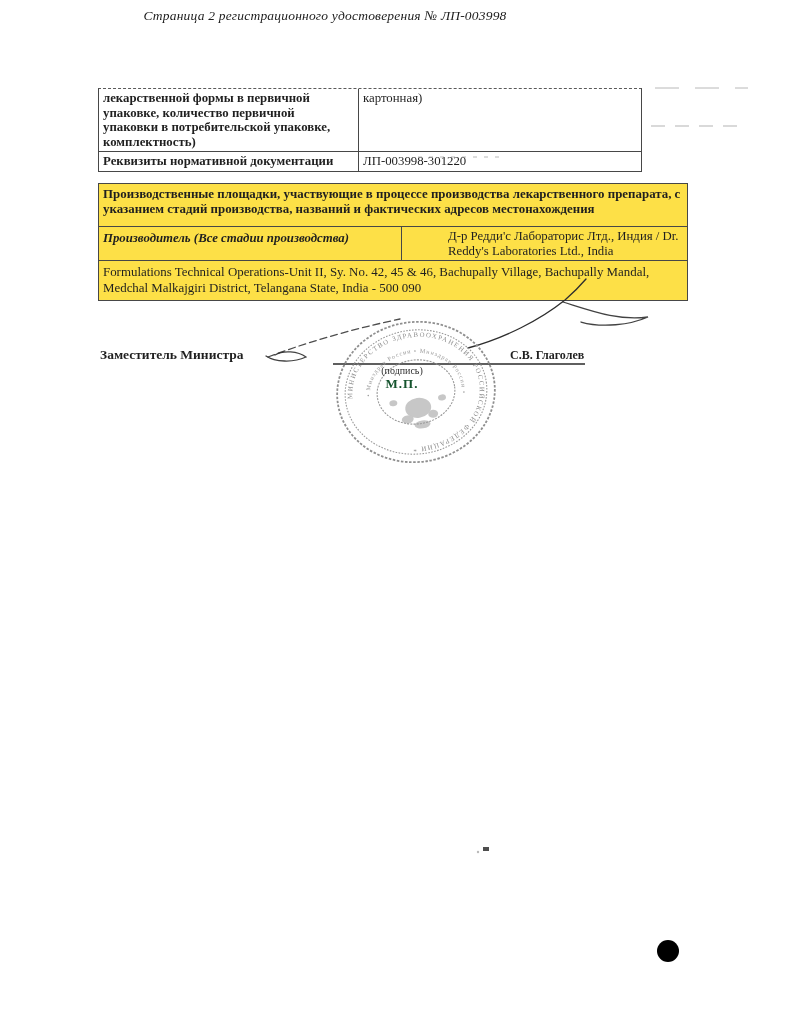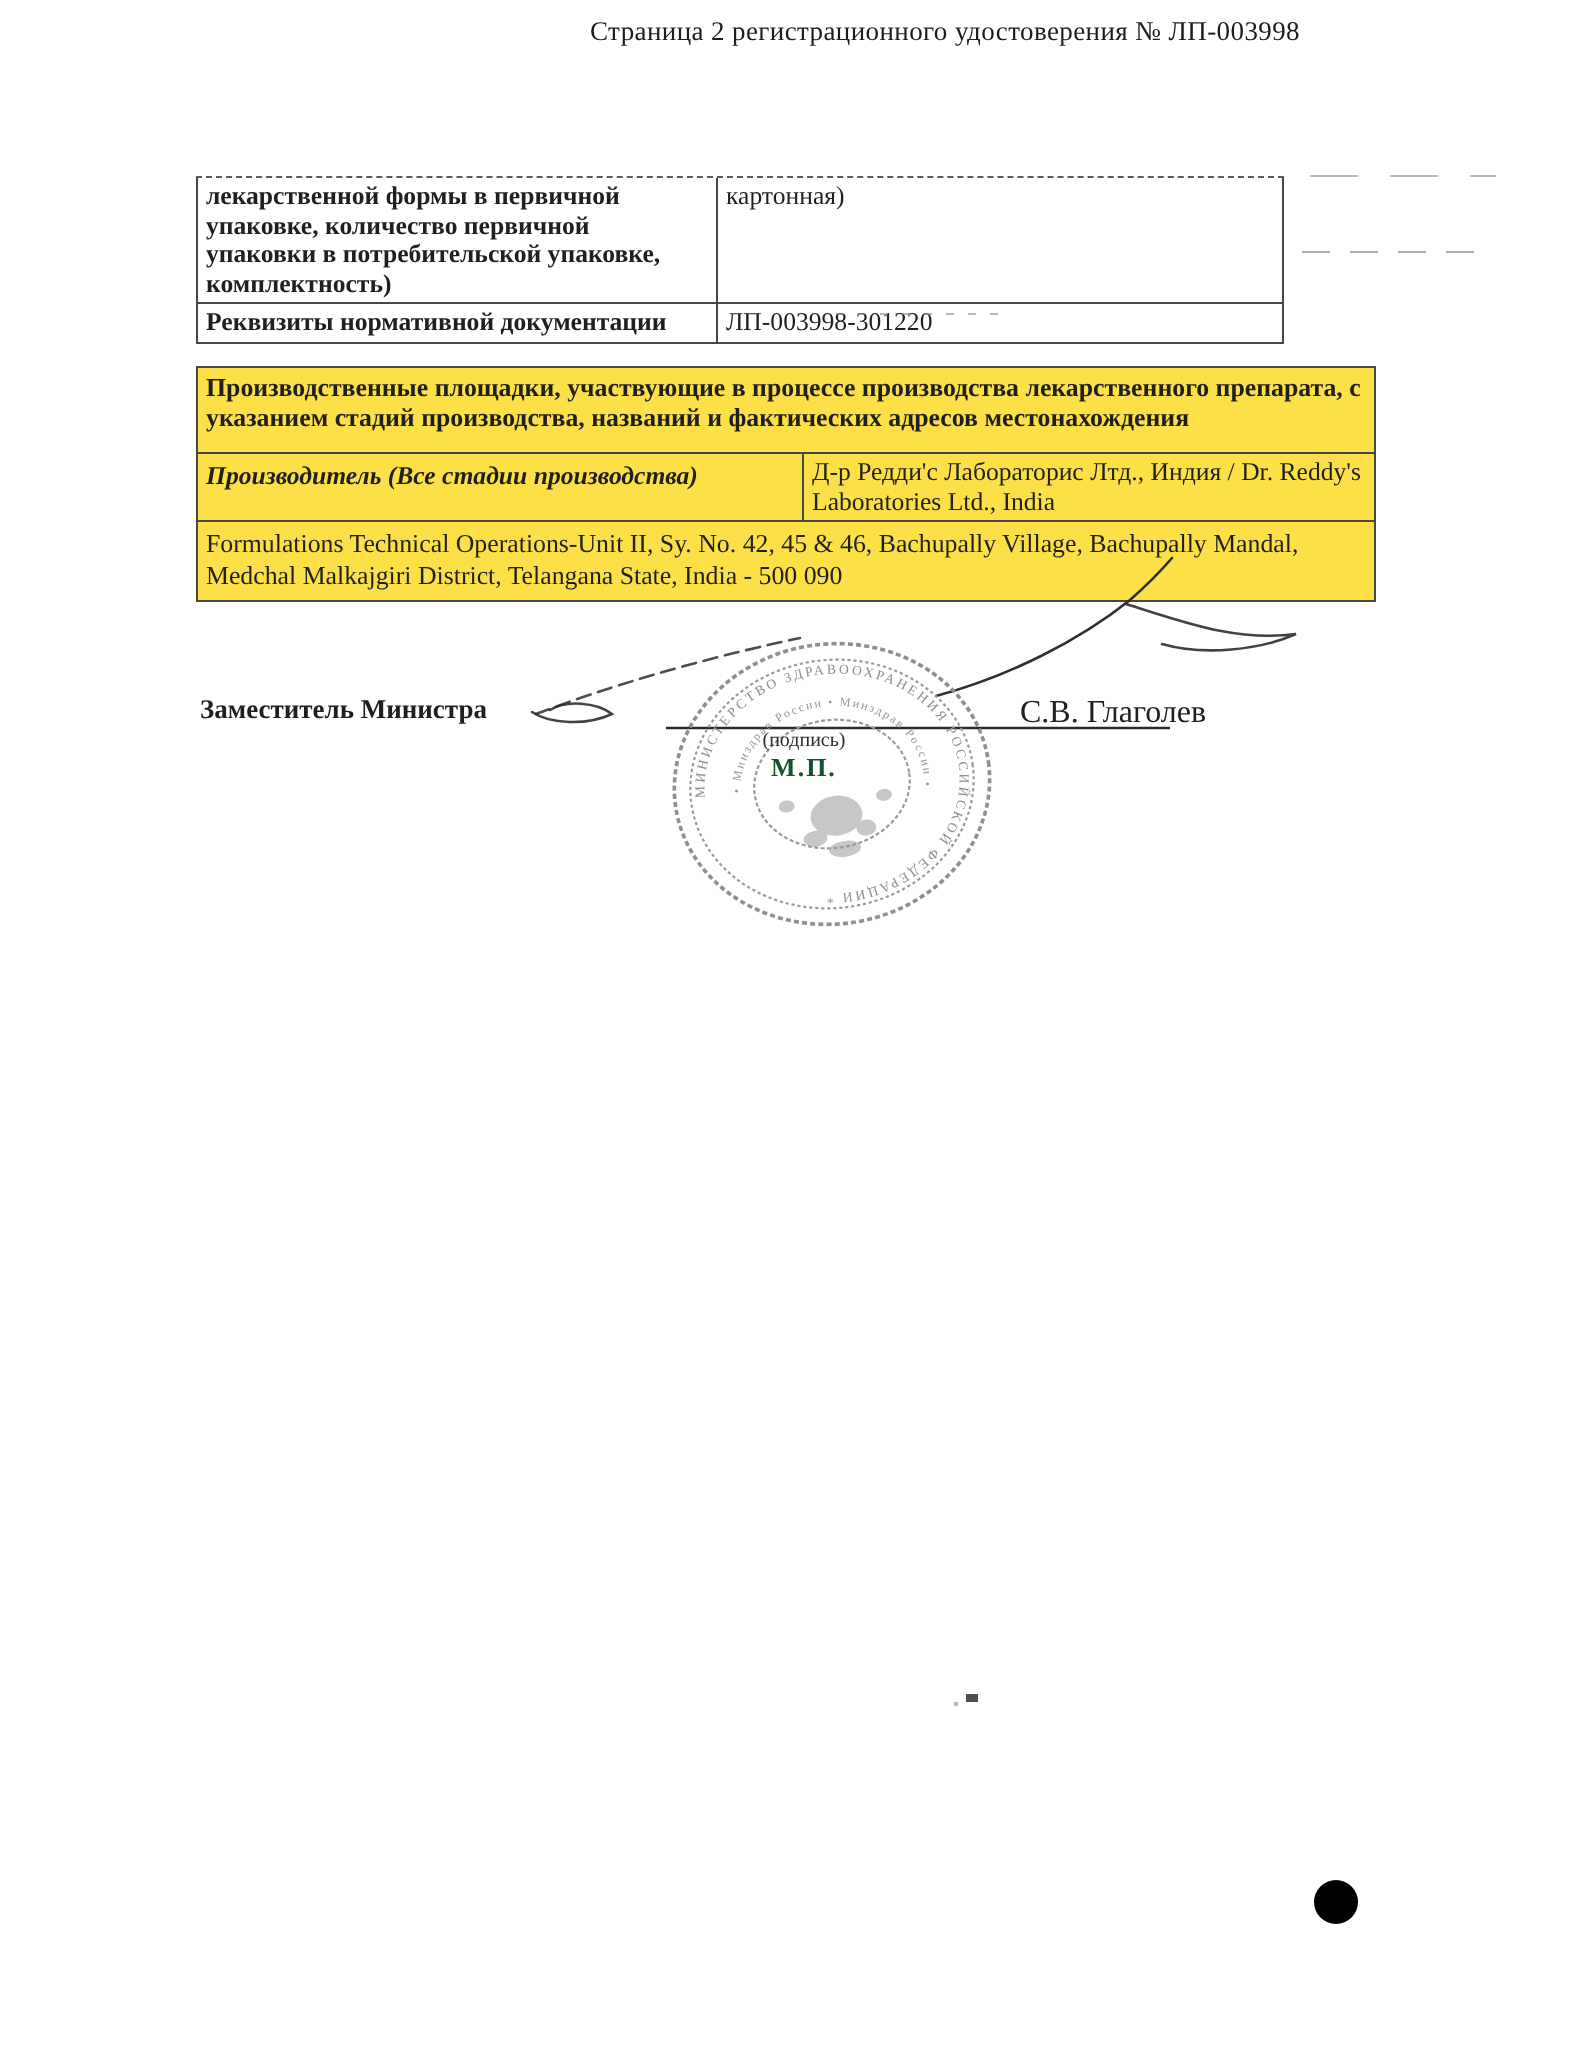--- a/index.html
+++ b/index.html
@@ -7,21 +7,21 @@
     position:relative;
     width:791px;height:1024px;
     margin:0 auto;
     background:#ffffff;
     overflow:hidden;
     font-family:"Liberation Serif","DejaVu Serif",serif;
     color:#1f1f1f;
   }
   .header{
     position:absolute;top:8px;left:0;width:650px;
-    text-align:right;font-size:13.5px;letter-spacing:.2px;color:#1c1c1c;
+    text-align:center;font-size:13.5px;letter-spacing:.2px;color:#1c1c1c;font-style:italic;
   }
   
   .t1{
     position:absolute;left:98px;top:88px;width:544px;
     border:1.3px solid #474747;border-top:1.3px dashed #5a5a5a;
     box-sizing:border-box;background:#fff;
   }
   .t-row{display:flex;align-items:stretch;}
   .cell{box-sizing:border-box;padding:2px 6px 2px 4px;font-size:12.8px;line-height:14.6px;}
   .t1 .c-label{width:260px;border-right:1.3px solid #474747;font-weight:bold;}
@@ -30,27 +30,27 @@
   .t1-row2{min-height:18px;justify-content:center;}
   
   .t2{
     position:absolute;left:98px;top:183px;width:590px;
     border:1.3px solid #474747;box-sizing:border-box;background:#fde047;
   }
   .t2-title{
     padding:3px 6px 3px 4px;font-size:12.9px;line-height:14.8px;font-weight:bold;
     border-bottom:1.3px solid #474747;min-height:43px;box-sizing:border-box;
   }
-  .t2-prod{border-bottom:1.3px solid #474747;min-height:33px;}
+  .t2-prod{border-bottom:1.3px solid #474747;min-height:33px;gap:42px;}
   .t2 .c-prod-label{width:303px;border-right:1.3px solid #474747;font-weight:bold;font-style:italic;padding-top:4px;}
   .t2 .c-prod-value{flex:1;padding-top:2px;}
   .t2-address{padding:3px 6px 4px 4px;font-size:12.9px;line-height:16px;min-height:30px;}
   
   .sig-title{position:absolute;left:100px;top:347px;font-size:13.5px;font-weight:bold;z-index:3;}
-  .sig-name{position:absolute;left:510px;top:348px;font-size:16px;font-weight:normal;z-index:3;}
+  .sig-name{position:absolute;left:510px;top:348px;font-size:12px;font-weight:bold;z-index:3;}
   .sig-caption{position:absolute;left:352px;top:365px;width:100px;text-align:center;font-size:10px;color:#2e2e2e;z-index:3;}
   .sig-mp{position:absolute;left:352px;top:376px;width:100px;text-align:center;font-size:13px;font-weight:bold;letter-spacing:1px;color:#14532d;z-index:3;}
   .overlay{position:absolute;left:0;top:0;z-index:2;pointer-events:none;}
 </style>
 </head>
 <body>
 
 <div class="page">
 
   <div class="header">Страница 2 регистрационного удостоверения № ЛП-003998</div>

